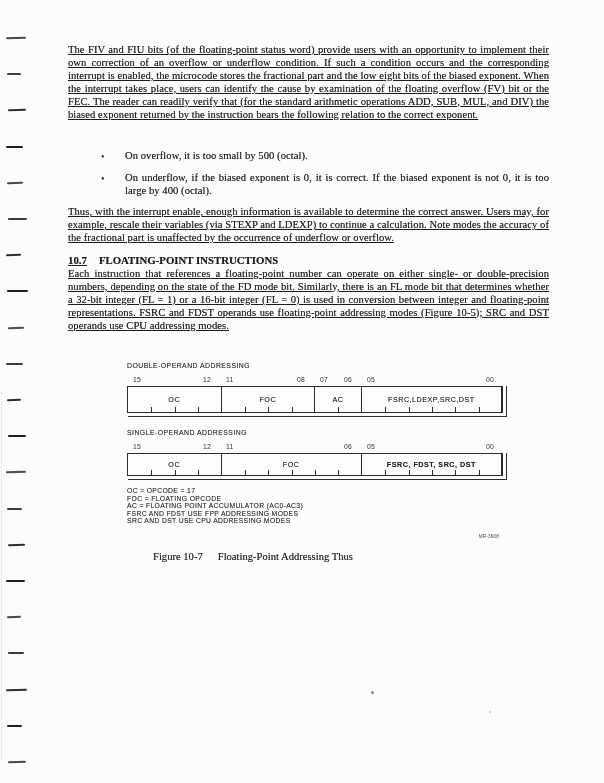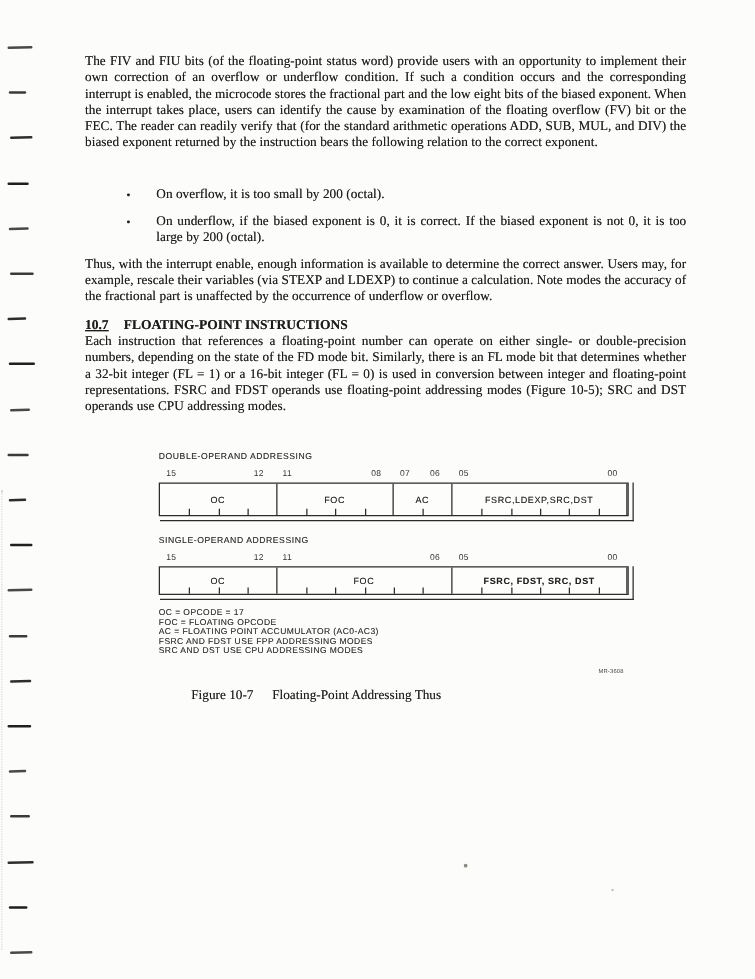--- a/index.html
+++ b/index.html
@@ -4,21 +4,21 @@
 <style>
   html,body{margin:0;padding:0;}
   body{
     width:604px;height:783px;position:relative;overflow:hidden;
     background:#fcfcfa;
     font-family:"Liberation Serif", serif;
     color:#1c1c1c;
   }
   .page{position:absolute;inset:0;}
   
-  .textcol{position:absolute;left:68px;width:481px;}
+  .textcol{position:absolute;left:68px;width:481px;text-decoration:underline;}
   .para{
     text-align:justify;
     font-size:10.6px;line-height:12.9px;
     text-shadow:0 0 .4px rgba(10,10,10,.55);
     letter-spacing:.05px;
   }
   .bullets{position:absolute;left:68px;width:481px;}
   .bullet-row{position:relative;padding-left:57px;margin-bottom:9px;}
   .bullet-dot{position:absolute;left:33px;top:1px;font-size:10px;}
   .heading{
@@ -96,25 +96,25 @@
       <div class="mark" style="top: 724.8px; left: 7px; width: 15px; opacity: 0.96; transform: rotate(-0.5deg);"></div>
       <div class="mark" style="top: 761px; left: 8px; width: 18px; opacity: 0.78; transform: rotate(-1.5deg);"></div>
     </div>
   <div class="edge-dots"></div>
 
   <div class="textcol para" style="top:44px;">The FIV and FIU bits (of the floating-point status word) provide users with an opportunity to implement their own correction of an overflow or underflow condition. If such a condition occurs and the corresponding interrupt is enabled, the microcode stores the fractional part and the low eight bits of the biased exponent. When the interrupt takes place, users can identify the cause by examination of the floating overflow (FV) bit or the FEC. The reader can readily verify that (for the standard arithmetic operations ADD, SUB, MUL, and DIV) the biased exponent returned by the instruction bears the following relation to the correct exponent.</div>
 
   <div class="bullets" style="top:150px;">
     <div class="bullet-row">
       <span class="bullet-dot">•</span>
-      <span class="para" style="display:block;">On overflow, it is too small by 200 (octal).</span>
+      <span class="para" style="display:block;">On overflow, it is too small by 500 (octal).</span>
     </div>
     <div class="bullet-row">
       <span class="bullet-dot">•</span>
-      <span class="para" style="display:block;">On underflow, if the biased exponent is 0, it is correct. If the biased exponent is not 0, it is too large by 200 (octal).</span>
+      <span class="para" style="display:block;">On underflow, if the biased exponent is 0, it is correct. If the biased exponent is not 0, it is too large by 400 (octal).</span>
     </div>
   </div>
 
   <div class="textcol para" style="top:206px;">Thus, with the interrupt enable, enough information is available to determine the correct answer. Users may, for example, rescale their variables (via STEXP and LDEXP) to continue a calculation. Note modes the accuracy of the fractional part is unaffected by the occurrence of underflow or overflow.</div>
 
   <div class="heading" style="top:254px;">
     <span class="sec-num">10.7</span><span>FLOATING-POINT INSTRUCTIONS</span>
   </div>
 
   <div class="textcol para" style="top:268px;">Each instruction that references a floating-point number can operate on either single- or double-precision numbers, depending on the state of the FD mode bit. Similarly, there is an FL mode bit that determines whether a 32-bit integer (FL = 1) or a 16-bit integer (FL = 0) is used in conversion between integer and floating-point representations. FSRC and FDST operands use floating-point addressing modes (Figure 10-5); SRC and DST operands use CPU addressing modes.</div>

